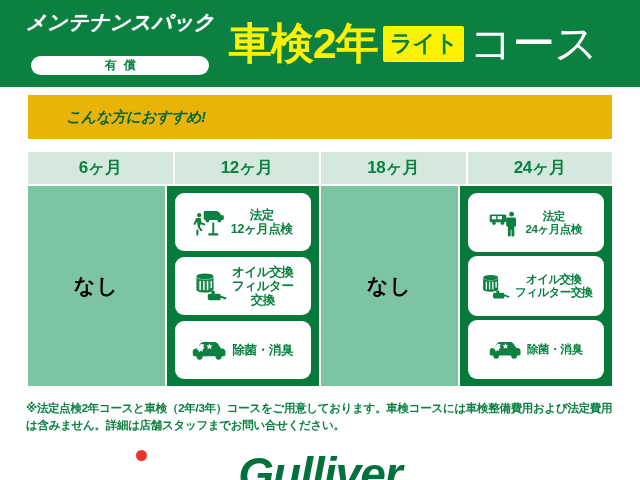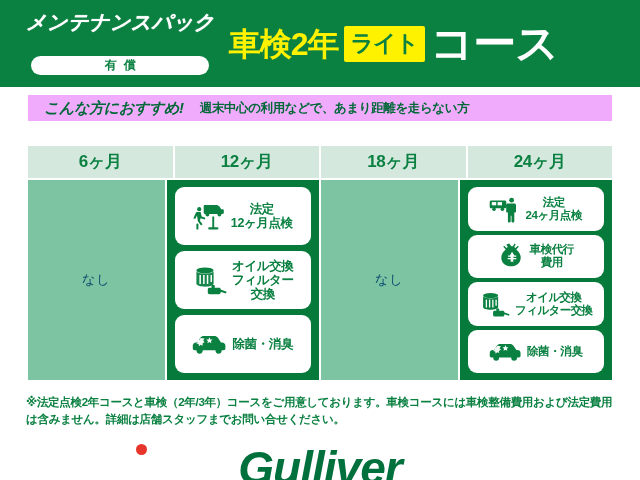--- a/index.html
+++ b/index.html
@@ -58,58 +58,58 @@
     box-sizing: border-box;
   }
   .header-right {
     display: flex;
     align-items: center;
     flex: 1 1 auto;
     justify-content: flex-start;
   }
   .hl-yellow {
     color: #fff200;
-    font-size: 32px;
+    font-size: 43px;
     font-weight: bold;
     line-height: 1;
     letter-spacing: -1px;
     white-space: nowrap;
   }
   .hl-badge {
     background: #fff200;
     color: #0a8041;
     font-size: 23px;
     font-weight: bold;
     line-height: 1;
     border-radius: 2px;
     padding: 6px 7px 7px;
     margin: 0 5px;
     letter-spacing: -1px;
     white-space: nowrap;
   }
   .hl-white {
     color: #ffffff;
     font-size: 43px;
-    font-weight: bold;
+    font-weight: normal;
     line-height: 1;
     letter-spacing: -1px;
     white-space: nowrap;
   }
 
   
   .reco-wrap {
     padding: 8px 28px 0;
     box-sizing: border-box;
   }
   .reco {
-    background: #f0abfc;
-    height: 26px;
-    display: flex;
-    align-items: center;
-    padding-left: 16px;
+    background: #eab308;
+    height: 44px;
+    display: flex;
+    align-items: center;
+    padding-left: 38px;
     box-sizing: border-box;
   }
   .reco-strong {
     color: #006837;
     font-size: 15px;
     font-weight: bold;
     font-style: italic;
     white-space: nowrap;
     letter-spacing: -0.3px;
   }
@@ -119,21 +119,21 @@
     font-weight: bold;
     margin-left: 16px;
     white-space: nowrap;
     letter-spacing: -0.4px;
   }
 
   
   .table {
     padding: 7px 28px;
     box-sizing: border-box;
-    margin-top: 18px;
+    margin-top: 6px;
   }
   .head-row {
     display: flex;
     gap: 2px;
   }
   .head-cell {
     flex: 1 1 0;
     background: #d5e8de;
     color: #0a8041;
     font-size: 17px;
@@ -152,23 +152,23 @@
     height: 200px;
     box-sizing: border-box;
   }
   .col.none-col {
     background: #7cc4a2;
     display: flex;
     align-items: center;
     justify-content: center;
   }
   .none-label {
-    color: #0c4a6e;
-    font-size: 13px;
-    font-weight: normal;
+    color: #000000;
+    font-size: 21px;
+    font-weight: bold;
     letter-spacing: 1px;
   }
   .col.items-col {
     background: #067a3a;
     padding: 7px 8px;
     display: flex;
     flex-direction: column;
     gap: 6px;
   }
   .col.items-col.four {
@@ -256,21 +256,20 @@
   <div class="header-right">
     <span class="hl-yellow">車検2年</span>
     <span class="hl-badge">ライト</span>
     <span class="hl-white">コース</span>
   </div>
 </div>
 
 <div class="reco-wrap">
   <div class="reco">
     <span class="reco-strong">こんな方におすすめ!</span>
-    <span class="reco-note">週末中心の利用などで、あまり距離を走らない方</span>
   </div>
 </div>
 
 <div class="table">
 
   <div class="head-row">
     <div class="head-cell">6ヶ月</div>
     <div class="head-cell">12ヶ月</div>
     <div class="head-cell">18ヶ月</div>
     <div class="head-cell">24ヶ月</div>
@@ -359,32 +358,20 @@
               <circle cx="22.6" cy="5.2" r="2.4"></circle>
               <path d="M20 8.6h5.3c1 0 1.7.7 1.7 1.7v6.1c0 .7-.5 1.2-1.2 1.2h-.5v8.6c0 .8-.6 1.4-1.4 1.4s-1.4-.6-1.4-1.4v-5.5h-.8v5.5c0 .8-.6 1.4-1.4 1.4s-1.4-.6-1.4-1.4V17.6h-.5c-.7 0-1.2-.5-1.2-1.2v-6.1c0-1 .8-1.7 1.8-1.7z"></path>
               <path d="M18.6 12.1l-2.9-1.2.6-1.5 3 1.2z"></path>
             </g>
           </svg>
         </span>
         <span class="card-label">法定
 24ヶ月点検</span>
       </div>
 
-      <div class="card">
-        <span class="card-icon">
-          <svg width="28" height="28" viewBox="0 0 28 28" aria-hidden="true">
-            <g fill="#0a8041">
-              <path d="M11.3 1.6l1.9 2.6h1.6l1.9-2.6 1 .9-1.5 2.6c.4.2.8.5 1.2.9l2.5-2.3.8 1.1-2.4 2.6c2.7 2.2 4.4 5.2 4.4 8.3 0 5-4.3 8.6-9.7 8.6S3.3 20.7 3.3 15.7c0-3.1 1.7-6.1 4.4-8.3L5.3 4.8l.8-1.1 2.5 2.3c.4-.4.8-.7 1.2-.9L8.3 2.5z"></path>
-              <path d="M14 9.8l2.4 3.6h1.9v1.3h-2.6l-.4.7v.5h3v1.3h-3v2.6h-2.6v-2.6h-3v-1.3h3v-.5l-.4-.7H10v-1.3h1.9z" fill="#ffffff"></path>
-            </g>
-          </svg>
-        </span>
-        <span class="card-label">車検代行
-費用</span>
-      </div>
 
       <div class="card wide">
         <span class="card-icon">
           <svg width="32" height="28" viewBox="0 0 36 32" aria-hidden="true">
             <g fill="#0a8041">
               <ellipse cx="13" cy="6.4" rx="8.6" ry="2.9"></ellipse>
               <path d="M4.4 7.4v12.4c0 1.6 3.9 2.9 8.6 2.9s8.6-1.3 8.6-2.9V7.4c-1.6 1.5-5 2.2-8.6 2.2S6 8.9 4.4 7.4z"></path>
               <rect x="7.4" y="11" width="1.5" height="9" fill="#ffffff"></rect>
               <rect x="11.1" y="11" width="1.5" height="9" fill="#ffffff"></rect>
               <rect x="14.8" y="11" width="1.5" height="9" fill="#ffffff"></rect>

